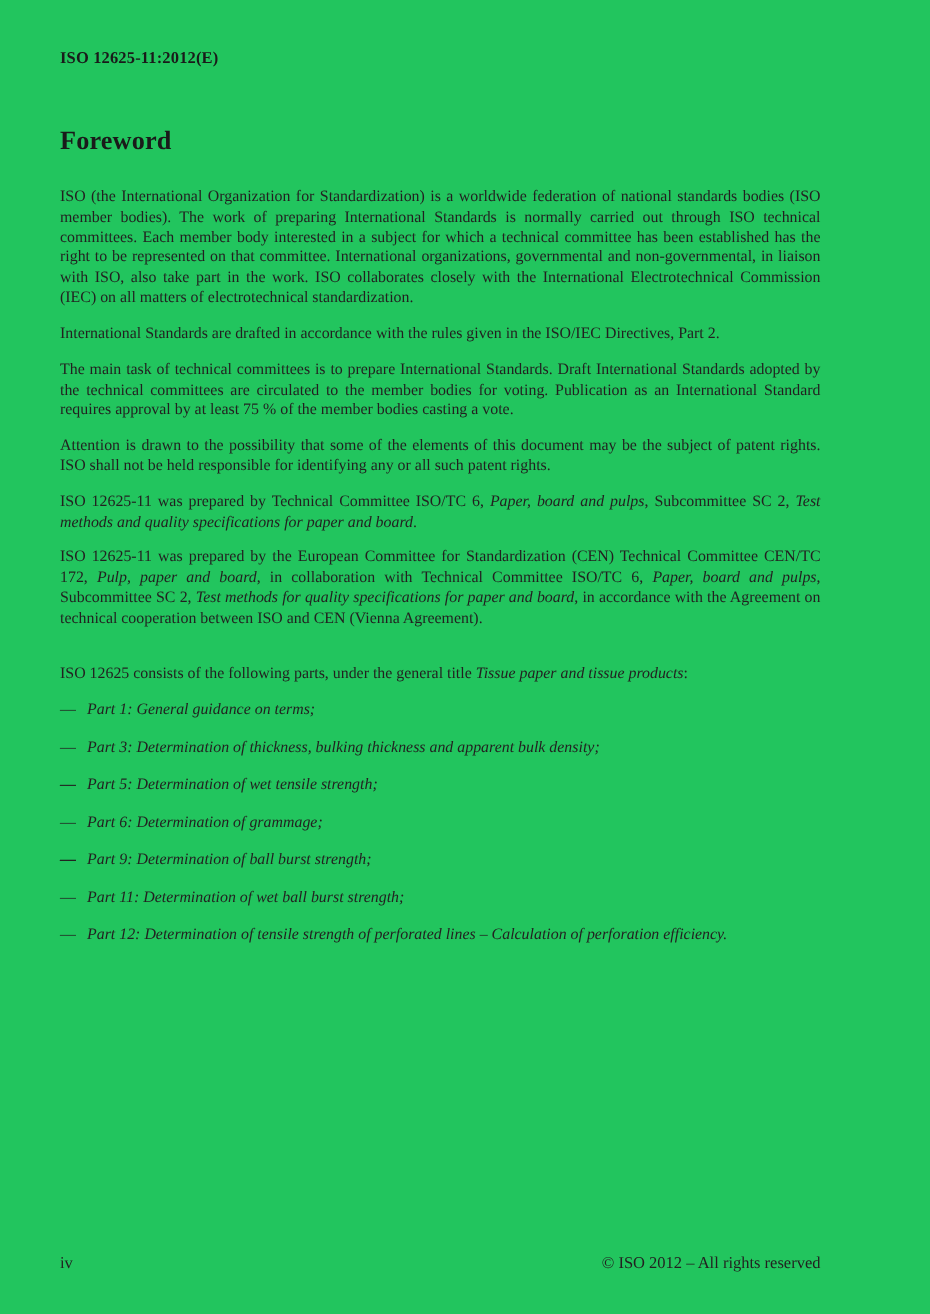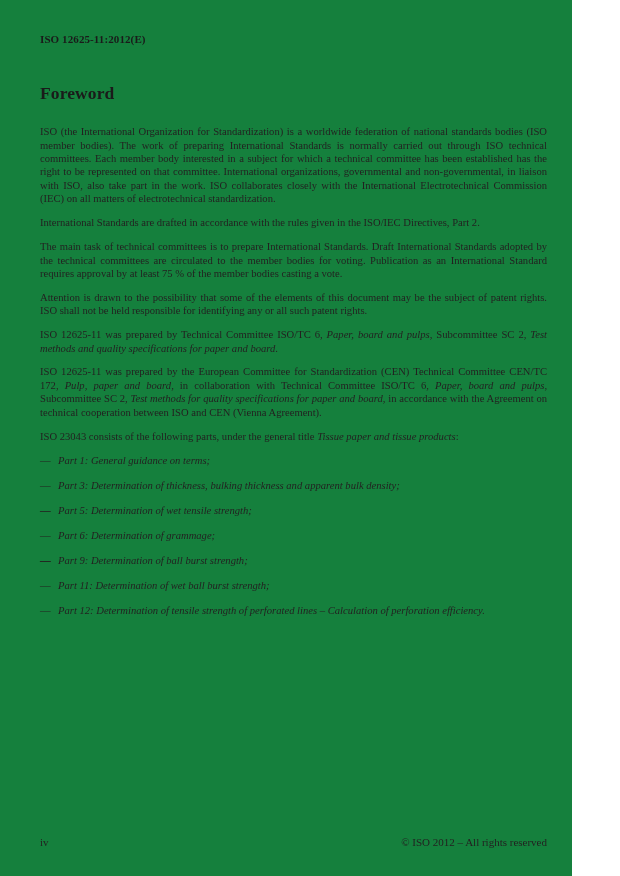--- a/index.html
+++ b/index.html
@@ -12,23 +12,23 @@
     height: 876px;
     font-family: "Liberation Serif", "DejaVu Serif", serif;
     color: #231f20;
     position: relative;
     overflow: hidden;
   }
   .page {
     position: absolute;
     left: 0;
     top: 0;
-    width: 572px;
+    width: 620px;
     height: 876px;
-    background: #15803d;
+    background: #22c55e;
     text-decoration: underline;
   }
   .running-head {
     position: absolute;
     left: 40px;
     top: 33px;
     font-size: 11px;
     font-weight: bold;
     letter-spacing: 0.1px;
     color: #1a1a1a;
@@ -51,21 +51,21 @@
   p.body-text {
     font-size: 10.6px;
     line-height: 13.4px;
     text-align: justify;
     margin: 0 0 10.5px 0;
     padding: 0;
     color: #231f20;
     hyphens: none;
   }
   p.body-text.lead-in {
-    margin-bottom: 11px;
+    margin-bottom: 24px;
   }
   i, em { font-style: italic; }
   ul.parts {
     list-style: none;
     margin: 0;
     padding: 0;
   }
   ul.parts li {
     font-size: 10.6px;
     line-height: 13.4px;
@@ -122,21 +122,21 @@
 
     <p class="body-text">
       <span>ISO 12625-11 was prepared by Technical Committee ISO/TC 6, </span><i>Paper, board and pulps</i><span>, Subcommittee SC 2, </span><i>Test methods and quality specifications for paper and board</i><span>.</span>
     </p>
 
     <p class="body-text lead-in">
       <span>ISO 12625-11 was prepared by the European Committee for Standardization (CEN) Technical Committee CEN/TC 172, </span><i>Pulp, paper and board</i><span>, in collaboration with Technical Committee ISO/TC 6, </span><i>Paper, board and pulps</i><span>, Subcommittee SC 2, </span><i>Test methods for quality specifications for paper and board</i><span>, in accordance with the Agreement on technical cooperation between ISO and CEN (Vienna Agreement).</span>
     </p>
 
     <p class="body-text">
-      <span>ISO 23043 consists of the following parts, under the general title </span><i>Tissue paper and tissue products</i><span>:</span>
+      <span>ISO 12625 consists of the following parts, under the general title </span><i>Tissue paper and tissue products</i><span>:</span>
     </p>
 
     <ul class="parts">
       <li><span class="dash">—</span><span>Part 1: General guidance on terms;</span></li>
       <li><span class="dash">—</span><span>Part 3: Determination of thickness, bulking thickness and apparent bulk density;</span></li>
       <li><span class="dash">—</span></li>
       <li><span class="dash">—</span><span>Part 5: Determination of wet tensile strength;</span></li>
       <li><span class="dash">—</span><span>Part 6: Determination of grammage;</span></li>
       <li><span class="dash">—</span></li>
       <li><span class="dash">—</span></li>

